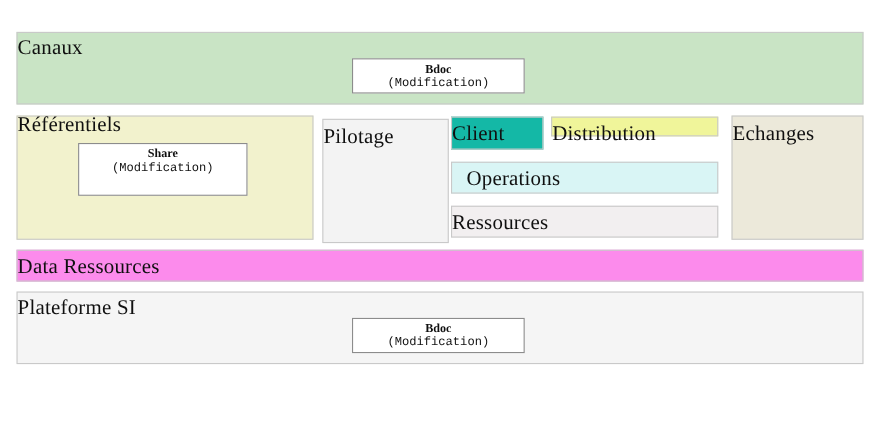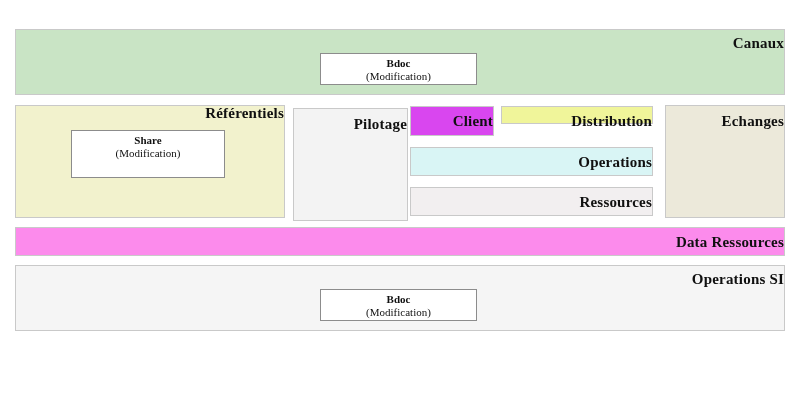--- a/index.html
+++ b/index.html
@@ -21,24 +21,24 @@
     height: 400px;
   }
 
   .block {
     position: absolute;
     box-sizing: border-box;
     border: 1px solid #c9c9c9;
   }
 
   .block-title {
-    font-weight: bold;
-    font-size: 15px;
+    font-weight: normal;
+    font-size: 19px;
     line-height: 15px;
-    text-align: right;
+    text-align: left;
     color: #101010;
     letter-spacing: 0.2px;
   }
 
   
   #canaux {
     left: 15px;
     top: 29px;
     width: 770px;
     height: 66px;
@@ -137,20 +137,21 @@
   .card-name {
     font-weight: bold;
     font-size: 11px;
     line-height: 13px;
     color: #101010;
   }
   .card-state {
     font-size: 11px;
     line-height: 13px;
     color: #101010;
+    font-family: Liberation Mono, monospace;
   }
 
   #card-canaux  { left: 320px; top: 53px;  width: 157px; height: 32px; }
   #card-share   { left: 71px;  top: 130px; width: 154px; height: 48px; }
   #card-transverse { left: 320px; top: 289px; width: 157px; height: 32px; }
 </style>
 </head>
 <body>
 
 <div id="canvas">
@@ -168,21 +169,21 @@
   </div>
   <div class="card" id="card-share">
     <div class="card-name">Share</div>
     <div class="card-state">(Modification)</div>
   </div>
 
   <div class="block" id="pilotage" style="background:#f3f3f3">
     <div class="block-title">Pilotage</div>
   </div>
 
-  <div class="block" id="client" style="background:#d946ef">
+  <div class="block" id="client" style="background:#14b8a6">
     <div class="block-title">Client</div>
   </div>
 
   <div class="block" id="distribution" style="background:#f0f59a">
     <div class="block-title">Distribution</div>
   </div>
 
   <div class="block" id="operations" style="background:#d9f5f5">
     <div class="block-title">Operations</div>
   </div>
@@ -193,20 +194,20 @@
 
   <div class="block" id="echanges" style="background:#ece9da">
     <div class="block-title">Echanges</div>
   </div>
 
   <div class="block" id="dataplateforme" style="background:#fc8bec">
     <div class="block-title">Data Ressources</div>
   </div>
 
   <div class="block" id="transverse" style="background:#f5f5f5">
-    <div class="block-title">Operations SI</div>
+    <div class="block-title">Plateforme SI</div>
   </div>
   <div class="card" id="card-transverse">
     <div class="card-name">Bdoc</div>
     <div class="card-state">(Modification)</div>
   </div>
 
 </div>
 
 </body></html>

